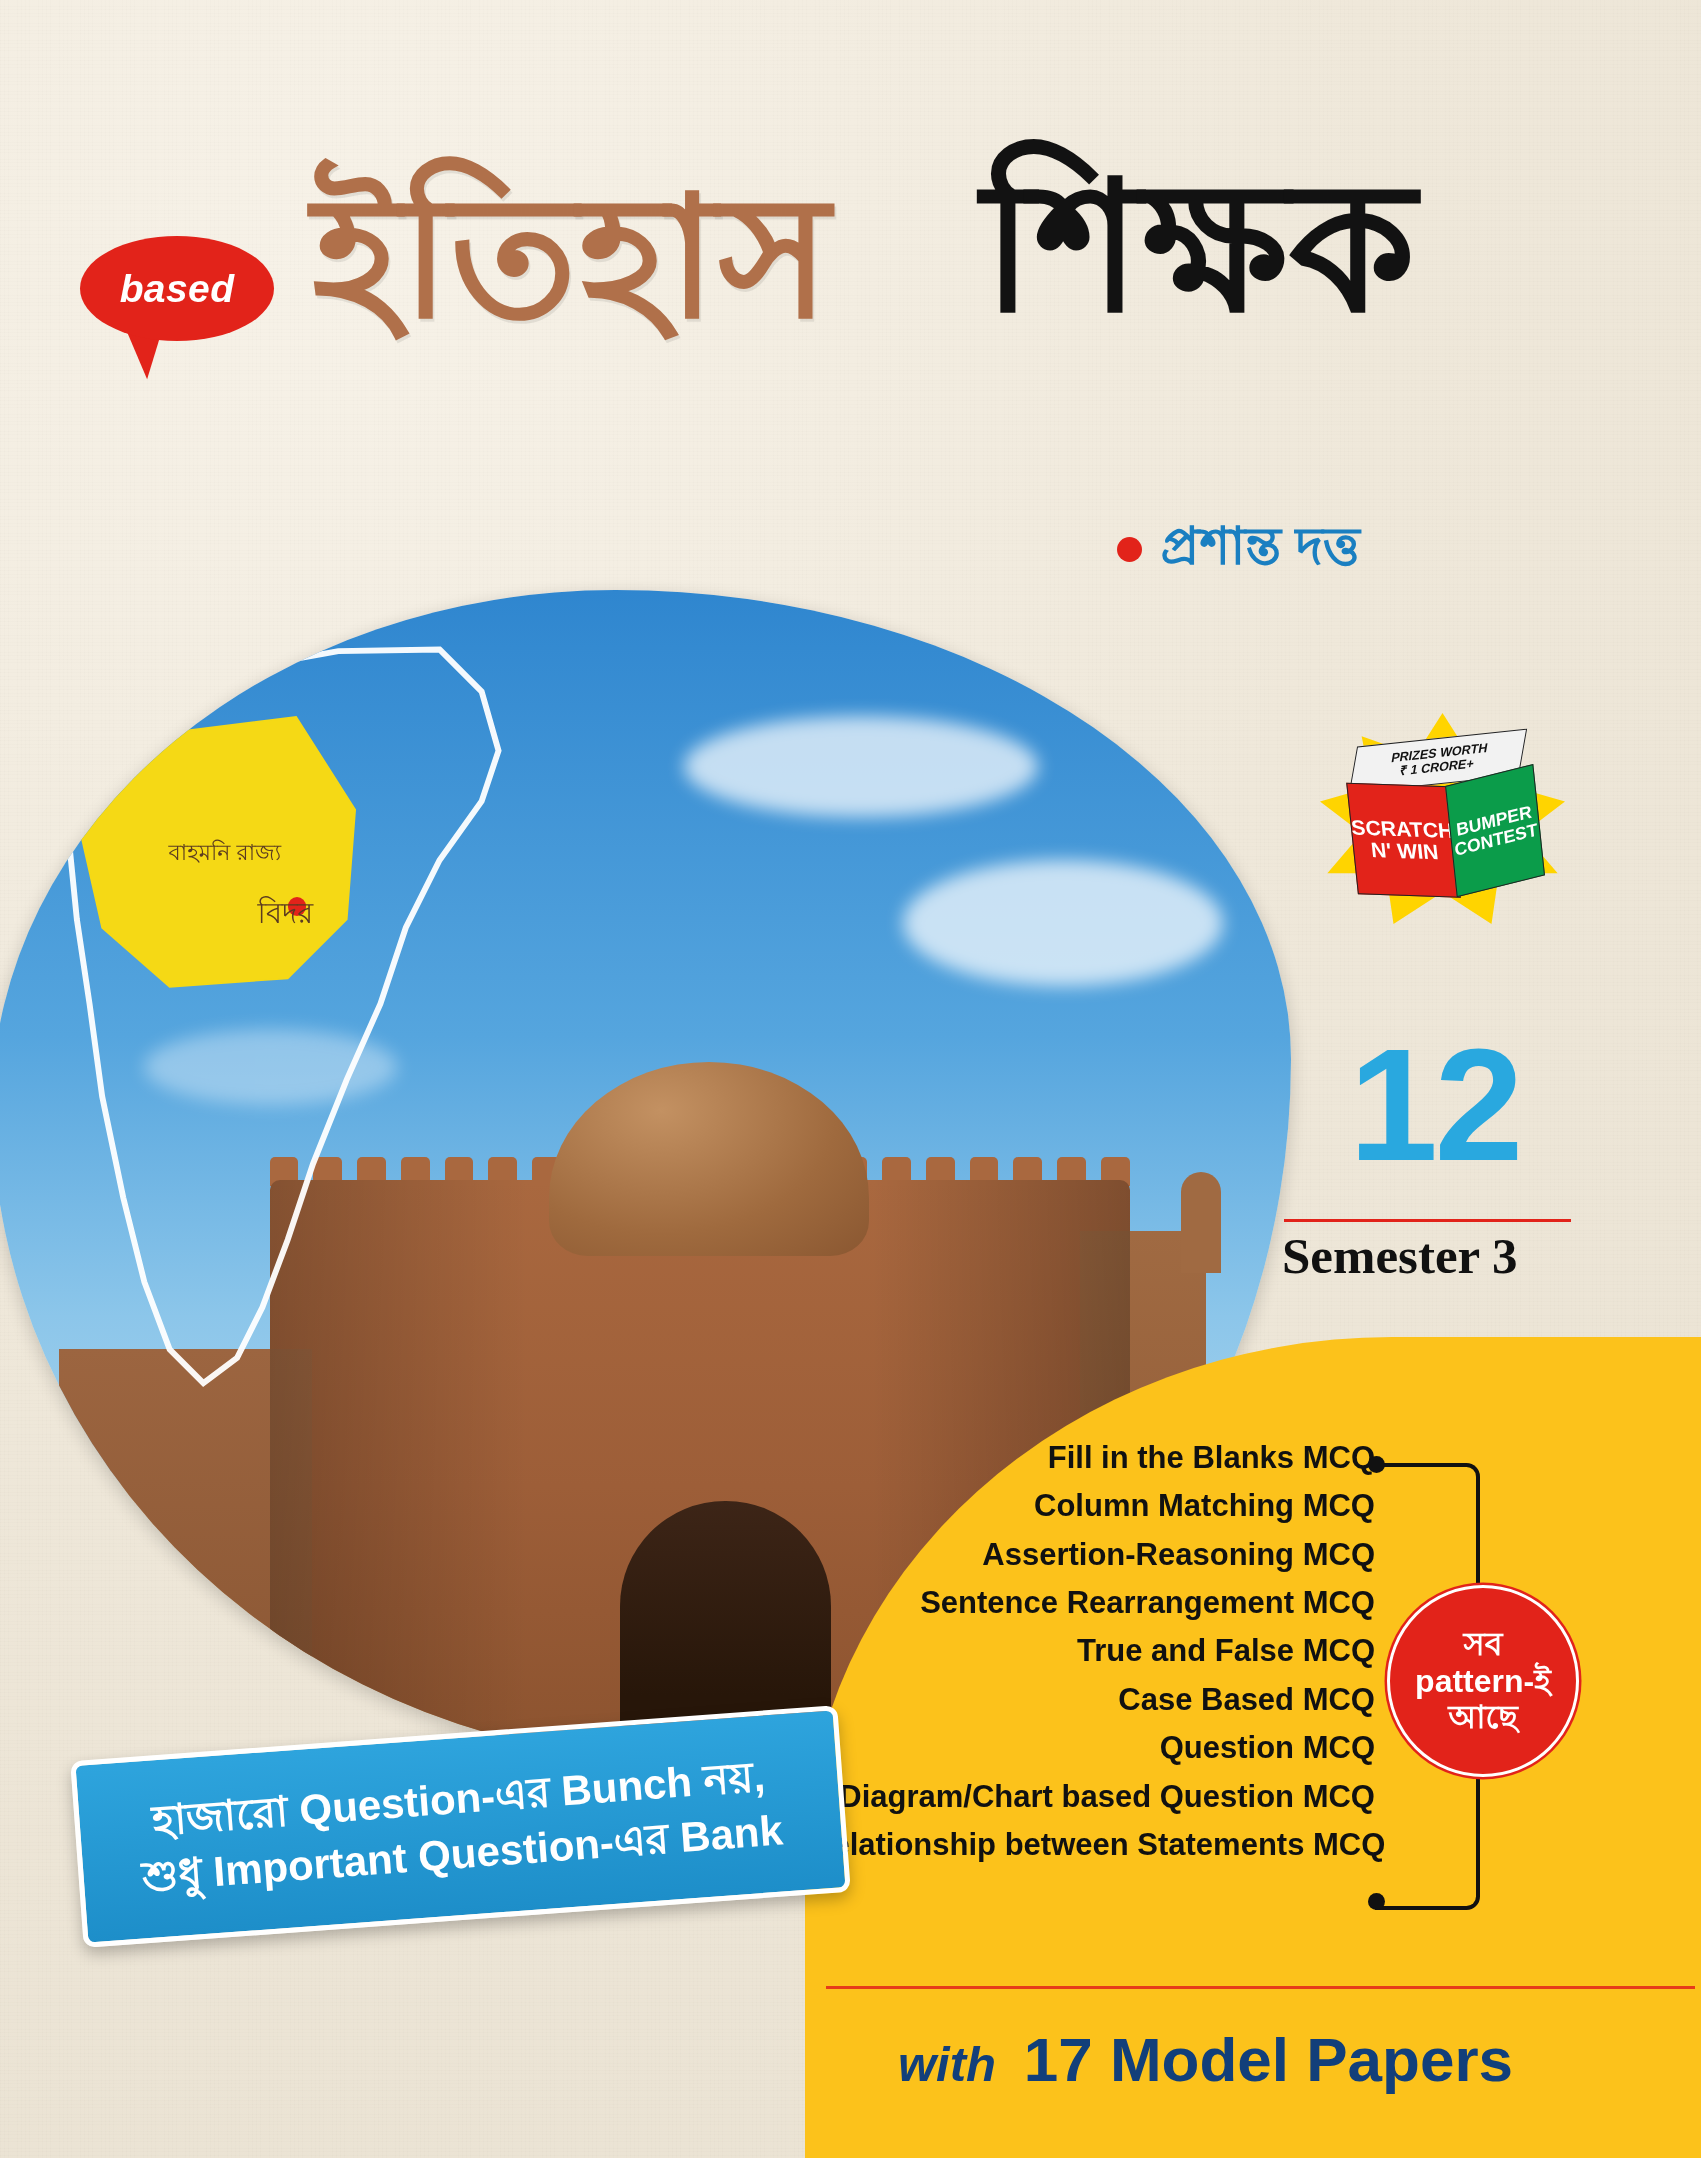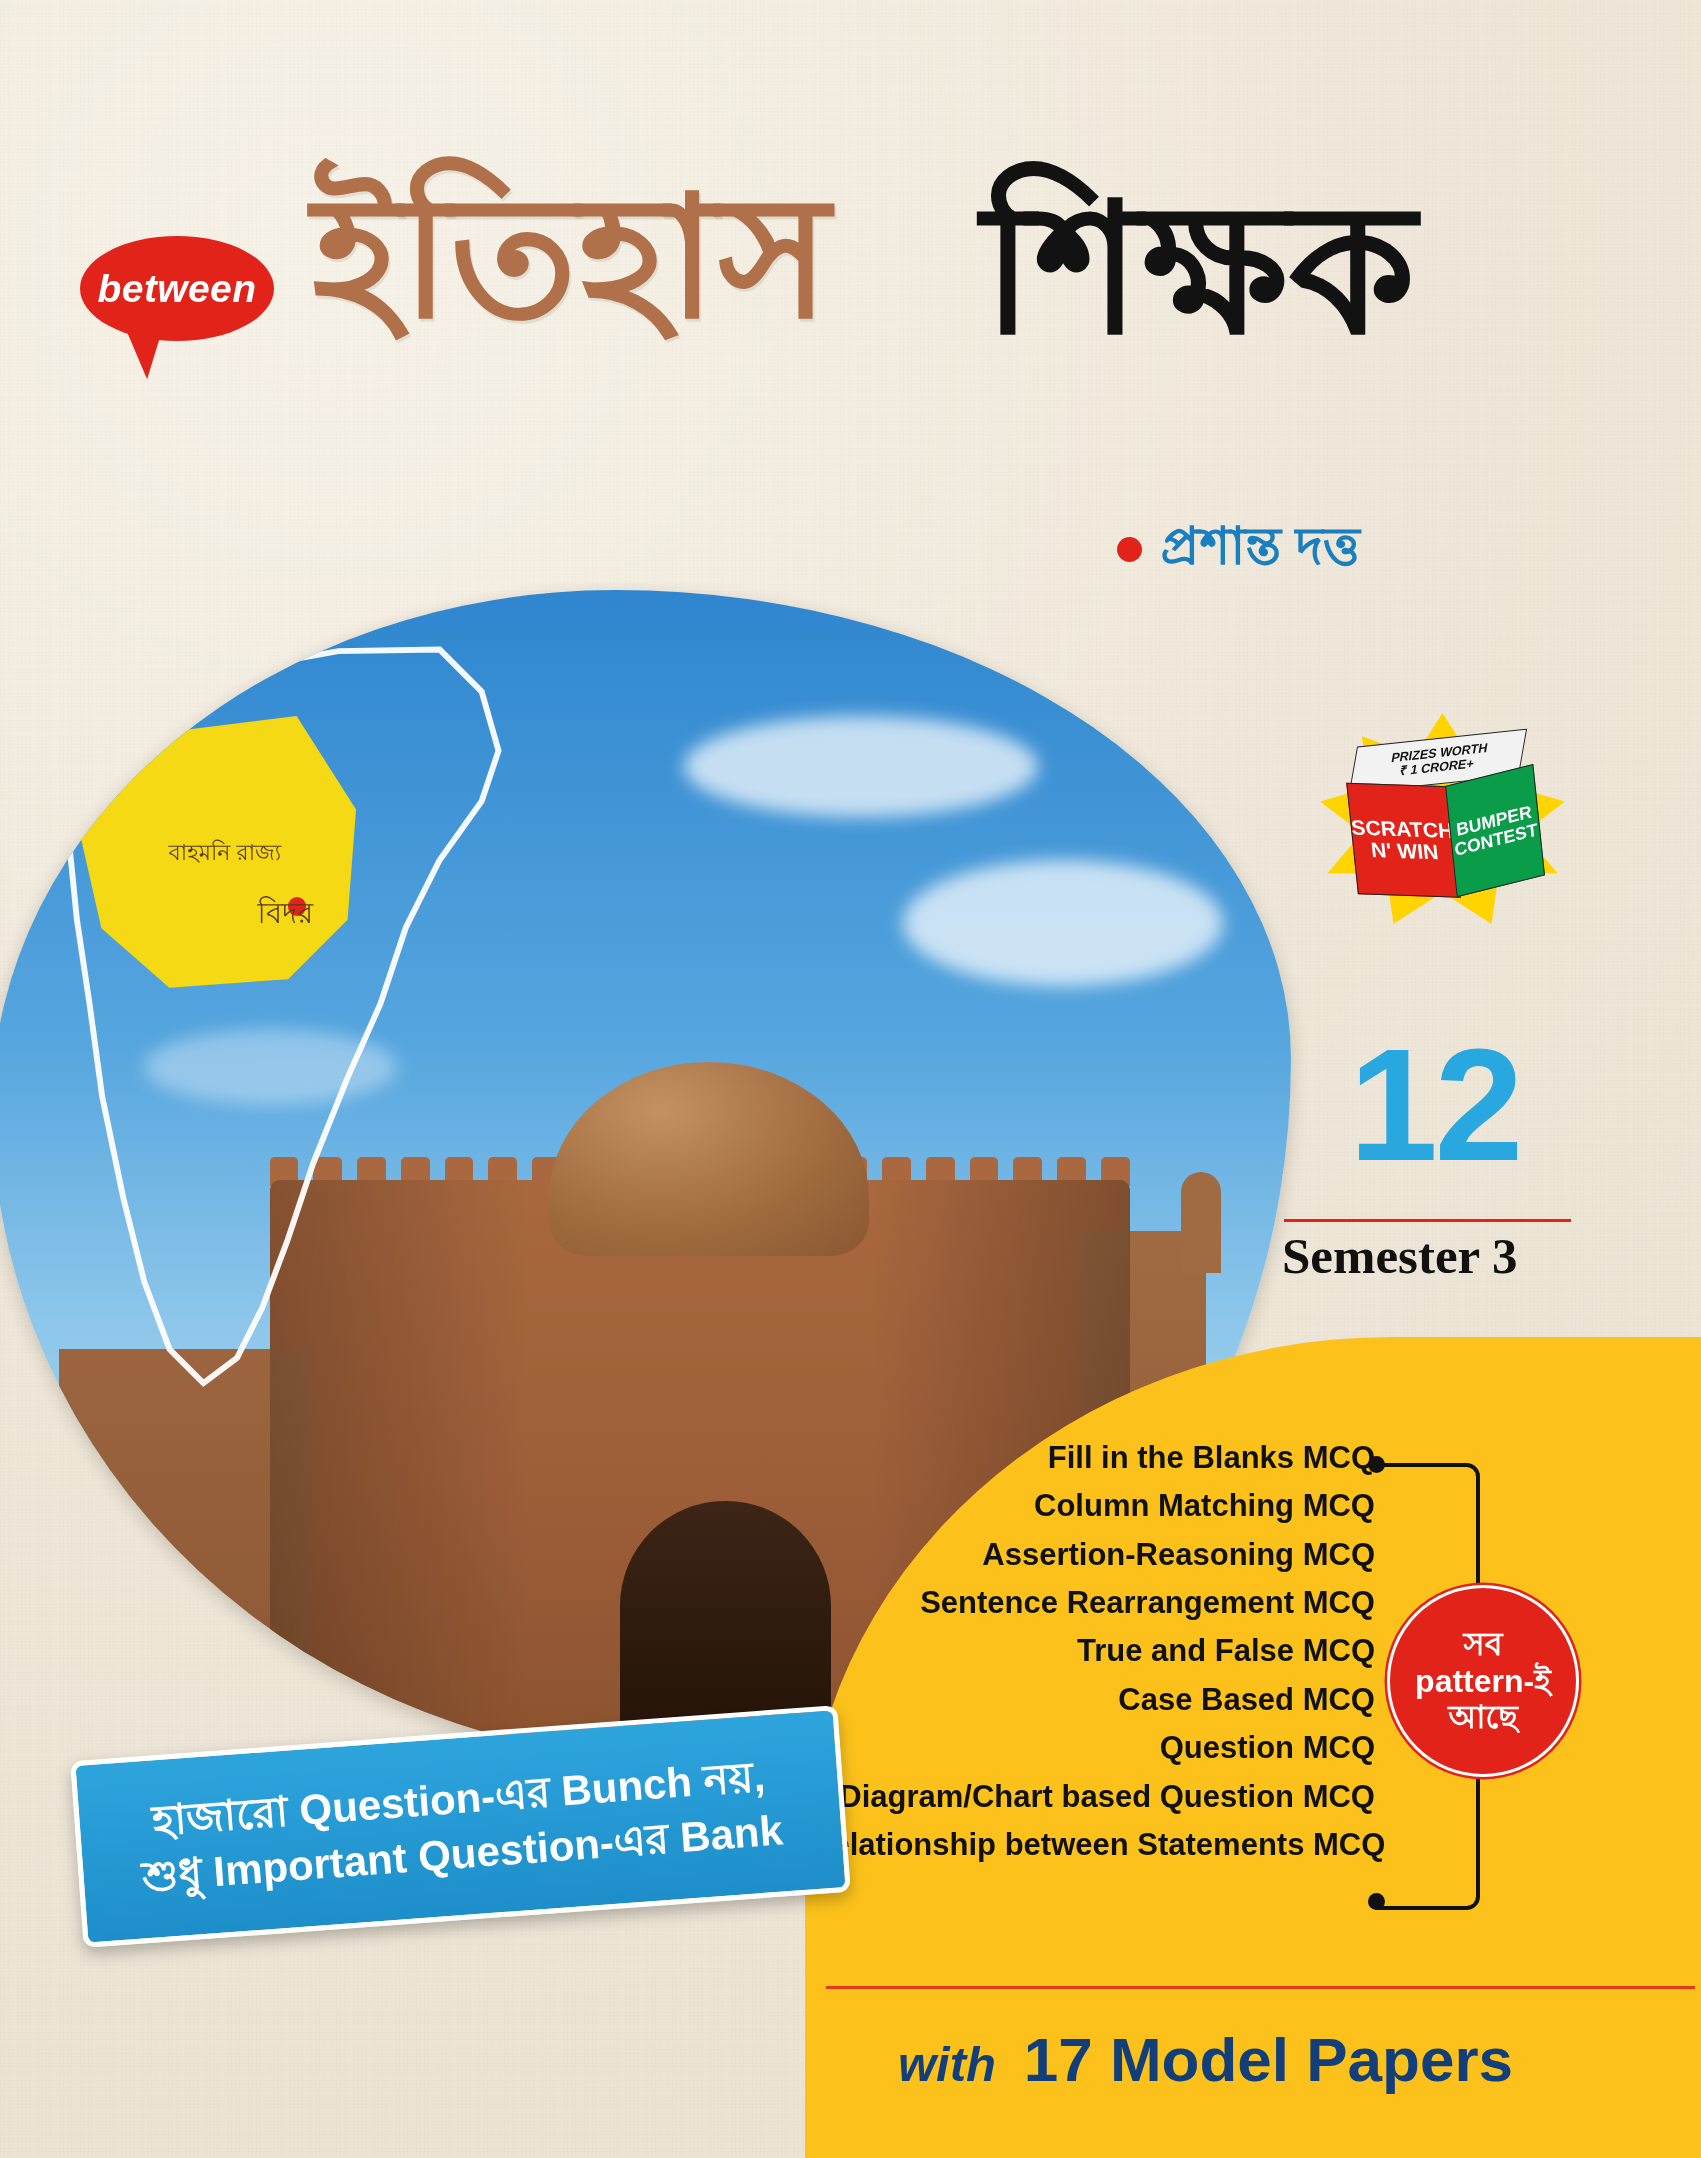--- a/index.html
+++ b/index.html
@@ -51,21 +51,21 @@
     letter-spacing:0.4px;
   }
 
   .title-bn{
     position:absolute;left:312px;top:173px;
     font-size:169px;font-weight:bold;color:#b0704a;
     line-height:1;letter-spacing:1.7px;white-space:nowrap;
     text-shadow:1.7px 2.5px 0 rgba(0,0,0,.08);
   }
   .title-bn2{
-    position:absolute;left:982px;top:179px;
+    position:absolute;left:982px;top:157px;
     font-size:181px;font-weight:bold;color:#121212;
     line-height:1;letter-spacing:0.8px;white-space:nowrap;
   }
   .author-row{
     position:absolute;left:1117px;top:506px;
     display:flex;align-items:center;gap:18.6px;white-space:nowrap;
   }
   .author-dot{width:25px;height:25px;border-radius:50%;background:#e2231a;}
   .author-name{font-size:52px;font-weight:bold;color:#1a7fc1;}
 
@@ -253,21 +253,21 @@
 </head>
 <body>
 
 <div class="cover">
   <div class="paper-tex"></div>
 
 
   <div class="logo">
     <div class="tail"></div>
     <div class="bubble"></div>
-    <div class="ltext">between</div>
+    <div class="ltext">based</div>
   </div>
 
   <div class="title-bn">ইতিহাস</div>
   <div class="title-bn2">শিক্ষক</div>
 
   <div class="author-row">
     <div class="author-dot"></div>
     <div class="author-name">প্রশান্ত দত্ত</div>
   </div>
 

